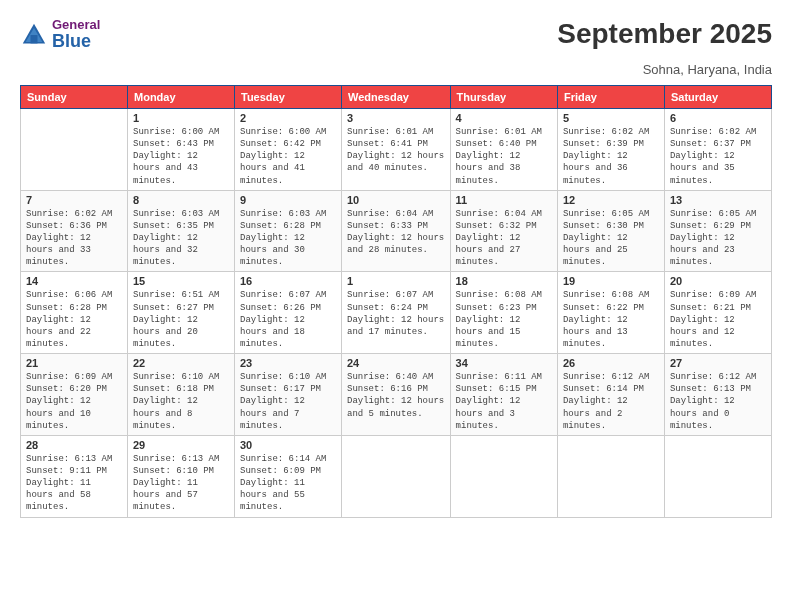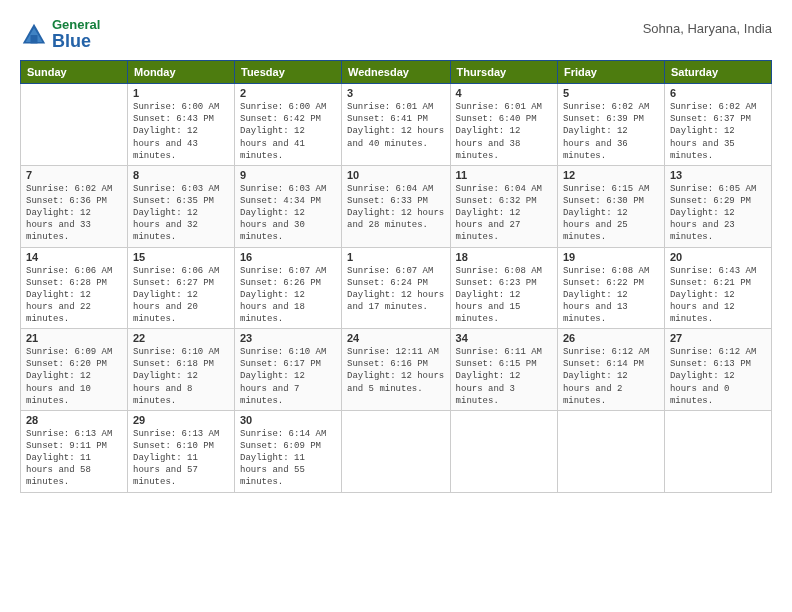--- a/index.html
+++ b/index.html
@@ -28,21 +28,21 @@
       gap: 2px;
     }
     .logo-text {
       display: flex;
       flex-direction: column;
       line-height: 1.1;
     }
     .logo-general {
       font-size: 13px;
       font-weight: bold;
-      color: #15803d;
+      color: #701a75;
     }
     .logo-blue {
       font-size: 18px;
       font-weight: bold;
       color: #2563a8;
     }
     .logo-icon {
       width: 28px;
       height: 28px;
       margin-right: 2px;
@@ -51,29 +51,29 @@
       text-align: right;
     }
     .month-year {
       font-size: 28px;
       font-weight: bold;
       color: #333;
     }
     .location {
       font-size: 13px;
       color: #555;
-      margin-top: 3px;
+      margin-top: 12px;
     }
     .calendar {
       width: 100%;
       border-collapse: collapse;
       font-size: 10px;
     }
     .calendar th {
-      background-color: #4d7c0f;
+      background-color: #ef4444;
       color: #fff;
       text-align: left;
       padding: 5px 6px;
       font-size: 11px;
       font-weight: bold;
       border: 1px solid #1a4d8f;
     }
     .calendar td {
       border: 1px solid #ccc;
       vertical-align: top;
@@ -116,20 +116,21 @@
         <polygon points="20,4 36,32 4,32" fill="#2563a8"></polygon>
         <polygon points="20,10 32,30 8,30" fill="#5ba3e0" opacity="0.5"></polygon>
         <rect x="15" y="20" width="10" height="12" fill="#2563a8"></rect>
       </svg>
       <div class="logo-text">
         <span class="logo-general">General</span>
         <span class="logo-blue">Blue</span>
       </div>
     </div>
     <div class="title-block">
+      <div class="month-year">September 2025</div>
       <div class="location">Sohna, Haryana, India</div>
     </div>
   </div>
 
   <table class="calendar">
     <thead>
       <tr>
         <th>Sunday</th>
         <th>Monday</th>
         <th>Tuesday</th>
@@ -196,41 +197,41 @@
           <td>
             <div class="day-num">8</div>
             <div class="day-detail">Sunrise: 6:03 AM
 Sunset: 6:35 PM
 Daylight: 12 hours
 and 32 minutes.</div>
           </td>
           <td>
             <div class="day-num">9</div>
             <div class="day-detail">Sunrise: 6:03 AM
-Sunset: 4:34 PM
+Sunset: 6:28 PM
 Daylight: 12 hours
 and 30 minutes.</div>
           </td>
           <td>
             <div class="day-num">10</div>
             <div class="day-detail">Sunrise: 6:04 AM
 Sunset: 6:33 PM
 Daylight: 12 hours
 and 28 minutes.</div>
           </td>
           <td>
             <div class="day-num">11</div>
             <div class="day-detail">Sunrise: 6:04 AM
 Sunset: 6:32 PM
 Daylight: 12 hours
 and 27 minutes.</div>
           </td>
           <td>
             <div class="day-num">12</div>
-            <div class="day-detail">Sunrise: 6:15 AM
+            <div class="day-detail">Sunrise: 6:05 AM
 Sunset: 6:30 PM
 Daylight: 12 hours
 and 25 minutes.</div>
           </td>
           <td>
             <div class="day-num">13</div>
             <div class="day-detail">Sunrise: 6:05 AM
 Sunset: 6:29 PM
 Daylight: 12 hours
 and 23 minutes.</div>
@@ -239,21 +240,21 @@
         <tr>
           <td>
             <div class="day-num">14</div>
             <div class="day-detail">Sunrise: 6:06 AM
 Sunset: 6:28 PM
 Daylight: 12 hours
 and 22 minutes.</div>
           </td>
           <td>
             <div class="day-num">15</div>
-            <div class="day-detail">Sunrise: 6:06 AM
+            <div class="day-detail">Sunrise: 6:51 AM
 Sunset: 6:27 PM
 Daylight: 12 hours
 and 20 minutes.</div>
           </td>
           <td>
             <div class="day-num">16</div>
             <div class="day-detail">Sunrise: 6:07 AM
 Sunset: 6:26 PM
 Daylight: 12 hours
 and 18 minutes.</div>
@@ -274,21 +275,21 @@
           </td>
           <td>
             <div class="day-num">19</div>
             <div class="day-detail">Sunrise: 6:08 AM
 Sunset: 6:22 PM
 Daylight: 12 hours
 and 13 minutes.</div>
           </td>
           <td>
             <div class="day-num">20</div>
-            <div class="day-detail">Sunrise: 6:43 AM
+            <div class="day-detail">Sunrise: 6:09 AM
 Sunset: 6:21 PM
 Daylight: 12 hours
 and 12 minutes.</div>
           </td>
         </tr>
         <tr>
           <td>
             <div class="day-num">21</div>
             <div class="day-detail">Sunrise: 6:09 AM
 Sunset: 6:20 PM
@@ -304,21 +305,21 @@
           </td>
           <td>
             <div class="day-num">23</div>
             <div class="day-detail">Sunrise: 6:10 AM
 Sunset: 6:17 PM
 Daylight: 12 hours
 and 7 minutes.</div>
           </td>
           <td>
             <div class="day-num">24</div>
-            <div class="day-detail">Sunrise: 12:11 AM
+            <div class="day-detail">Sunrise: 6:40 AM
 Sunset: 6:16 PM
 Daylight: 12 hours
 and 5 minutes.</div>
           </td>
           <td>
             <div class="day-num">34</div>
             <div class="day-detail">Sunrise: 6:11 AM
 Sunset: 6:15 PM
 Daylight: 12 hours
 and 3 minutes.</div>

